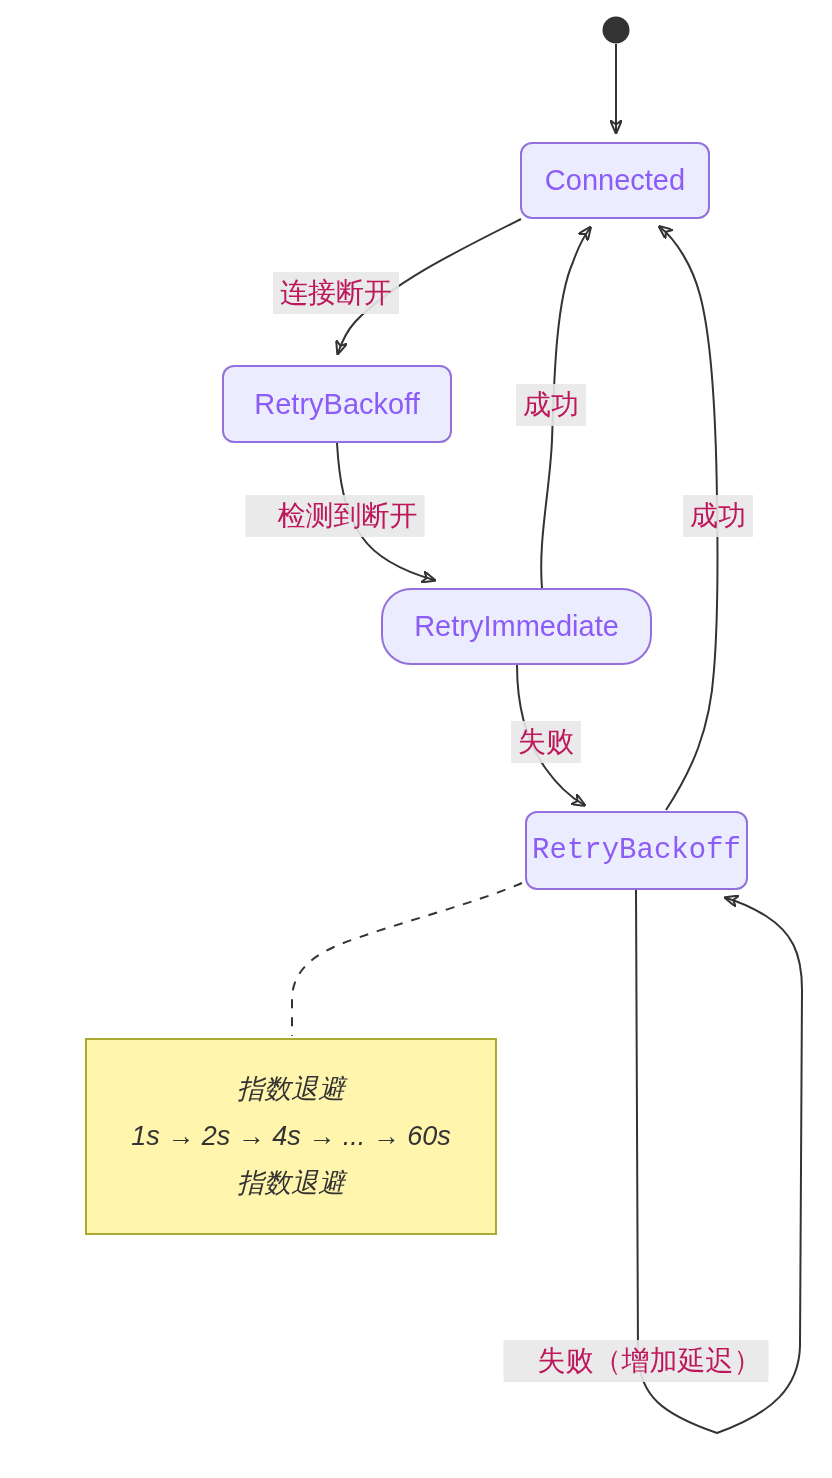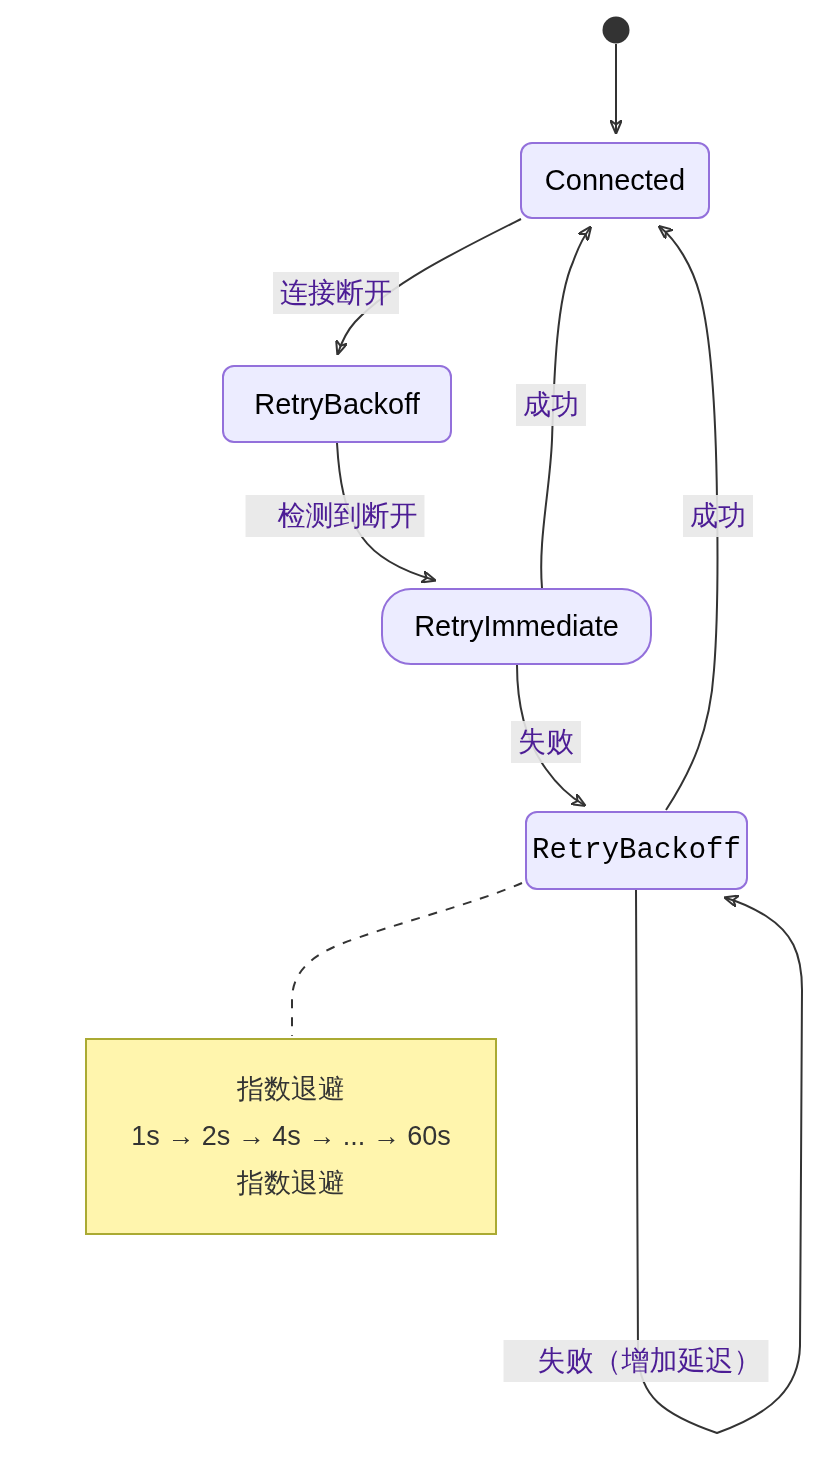--- a/index.html
+++ b/index.html
@@ -14,33 +14,33 @@
   .edges-svg path { fill:none; stroke:#333333; stroke-width:2px; }
   .edges-svg path.dashed { stroke-dasharray:9 9; }
 
   .state {
     position:absolute;
     box-sizing:border-box;
     background:#ECECFF;
     border:2.5px solid #9370DB;
     border-radius:12px;
     display:flex; align-items:center; justify-content:center;
-    font-size:29px; color:#000000;
+    font-size:29px; color:#8b5cf6;
     white-space:nowrap;
   }
   .st-connected      { left:520px; top:142px; width:190px; height:77px; }
   .st-disconnected   { left:222px; top:365px; width:230px; height:78px; }
   .st-retryimmediate { left:381px; top:588px; width:271px; height:77px;border-radius:30px; }
   .st-retrybackoff   { left:525px; top:811px; width:223px; height:79px;font-family:Liberation Mono, monospace; }
 
   .edge-label {
     position:absolute;
     transform:translate(-50%,-50%);
     background:rgba(232,232,232,0.9);
-    color:#4c1d95;
+    color:#be185d;
     font-size:28px;
     line-height:36px;
     padding:3px 7px;
     white-space:nowrap;
   }
   .lbl-disconnect { left:336px; top:293px; }
   .lbl-detect     { left:335px; top:516px;padding-left:32px; }
   .lbl-success1   { left:551px; top:405px; }
   .lbl-success2   { left:718px; top:516px; }
   .lbl-fail       { left:516px; top:742px;margin-left:30px; }
@@ -50,20 +50,21 @@
     position:absolute;
     left:85px; top:1038px; width:412px; height:197px;
     box-sizing:border-box;
     background:#fff5ad;
     border:2px solid #aaaa33;
     display:flex; flex-direction:column;
     align-items:center; justify-content:center;
     color:#333333;
     font-size:27px;
     text-align:center;
+    font-style:italic;
   }
   .note .note-line { line-height:47px; white-space:nowrap; }
 </style>
 </head>
 <body>
 
 <div class="canvas">
 
   <svg class="edges-svg" width="832" height="1478" viewBox="0 0 832 1478" xmlns="http://www.w3.org/2000/svg">
     <defs>

